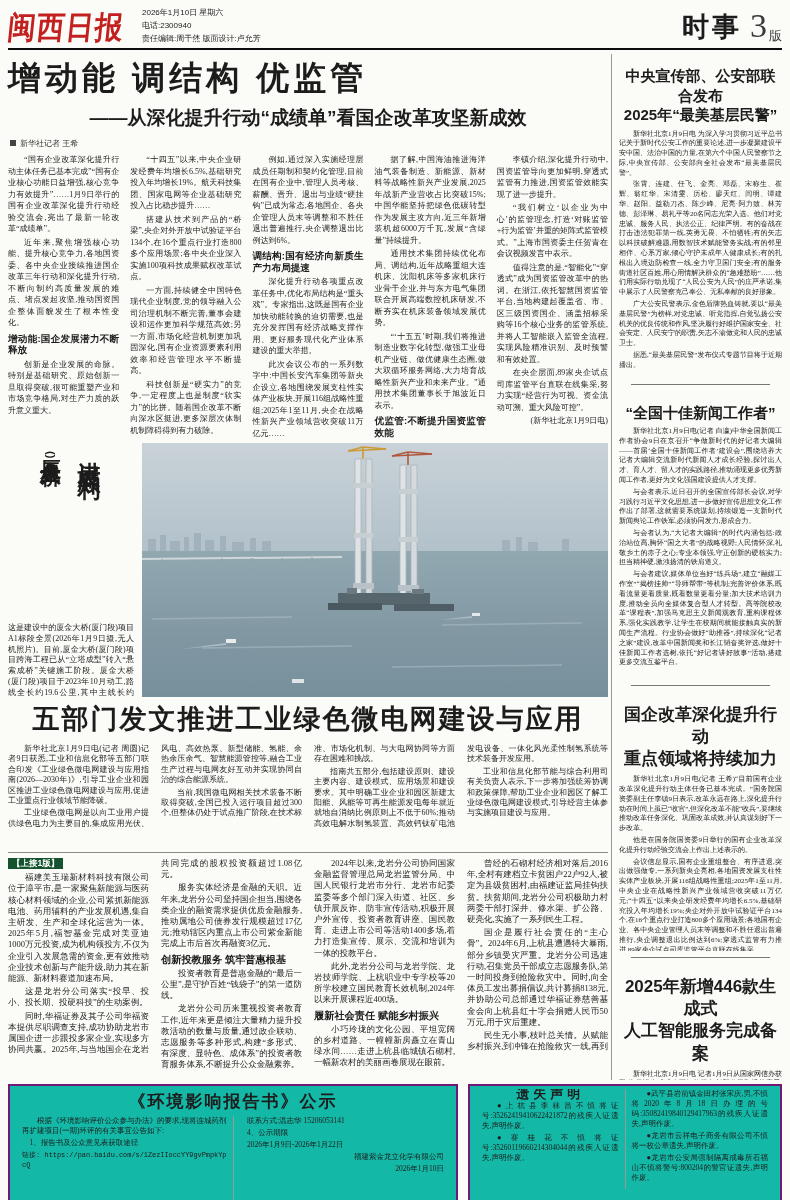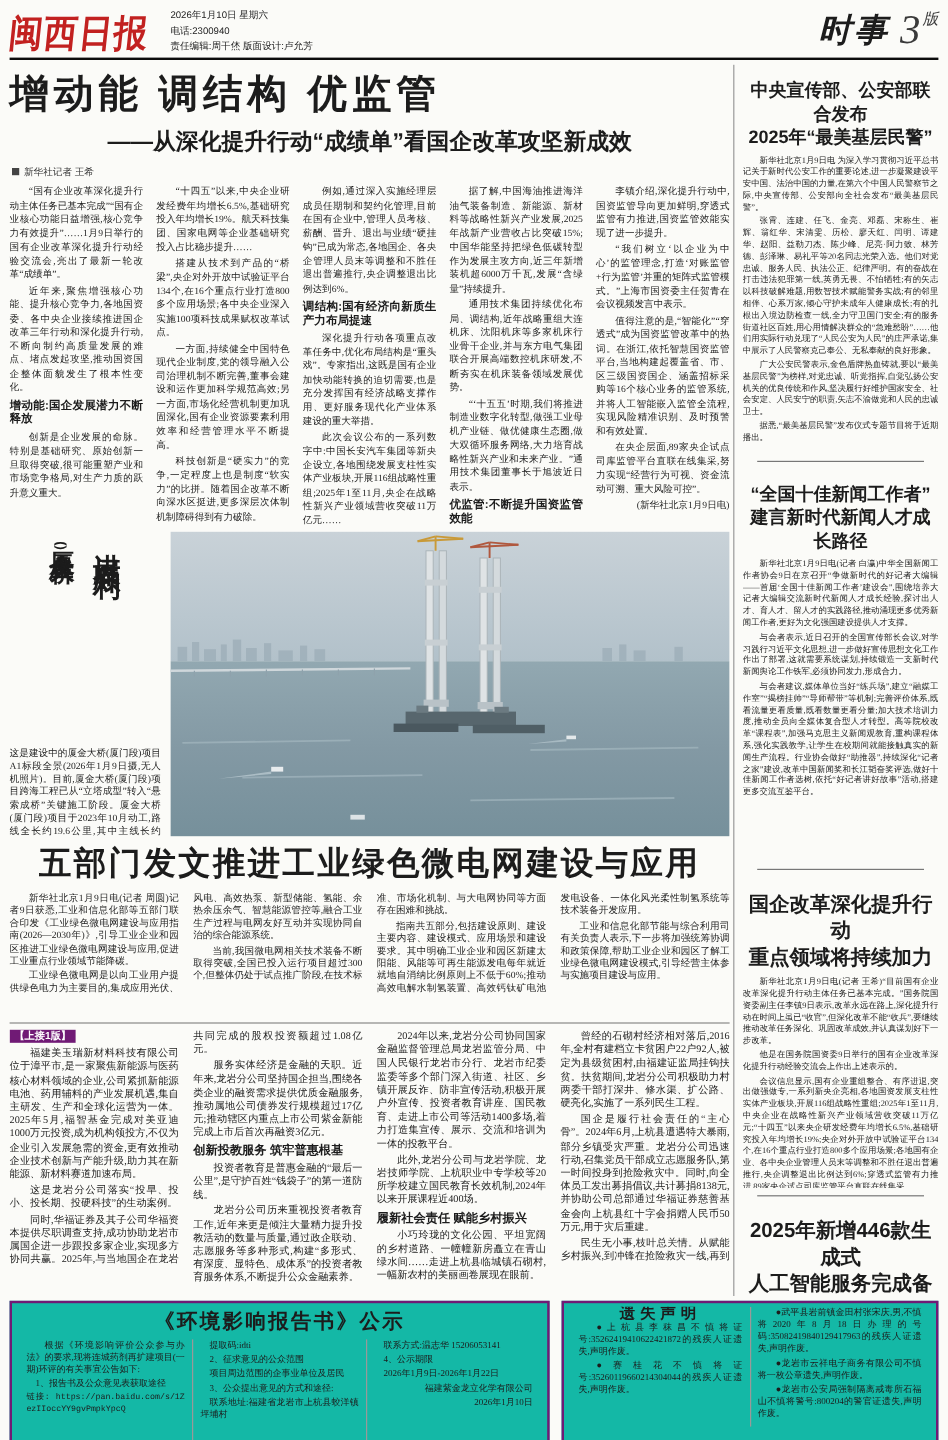--- a/index.html
+++ b/index.html
@@ -3,39 +3,39 @@
 <meta charset="utf-8">
 <style>
   html,body{margin:0;padding:0;background:#d9d9d6;}
   .sheet{position:relative;width:790px;height:1200px;margin:0 auto;background:#fbfbf8;
          font-family:"Liberation Serif",serif;color:#1c1c1c;overflow:hidden;}
   
   .masthead{position:absolute;left:10px;top:7px;width:772px;height:40px;display:flex;align-items:flex-start;}
   .logo{font-weight:bold;font-size:28px;color:#c22120;transform:skewX(-6deg) scaleY(1.12);
         transform-origin:left top;letter-spacing:1px;white-space:nowrap;font-family:"Liberation Serif",serif;}
   .mast-info{margin-left:16px;font-size:8px;line-height:1.6;color:#222;font-family:"Liberation Sans",sans-serif;}
-  .mast-right{margin-left:auto;display:flex;align-items:flex-start;font-family:"Liberation Sans",sans-serif;font-style:italic;}
+  .mast-right{margin-left:auto;display:flex;align-items:flex-end;font-family:"Liberation Sans",sans-serif;}
   .sec-name{font-size:27px;font-weight:bold;letter-spacing:3px;}
   .sec-num{font-size:34px;font-weight:400;color:#3a3a3a;margin-left:8px;font-family:"Liberation Serif",serif;}
   .sec-ban{font-size:13px;color:#3a3a3a;margin-left:2px;}
   .head-rule{position:absolute;left:8px;top:48px;width:774px;border-top:2.5px solid #0c0c0c;}
   
   .flow{text-align:justify;overflow:hidden;}
   .flow p{margin:0 0 2px 0;}
   .ti-p{text-indent:2em;}
   .ti-n{text-indent:1em;}
   .ti-u{text-indent:0;word-break:break-all;font-family:"Liberation Mono",monospace;font-size:0.92em;}
   .ti-r{text-align:right;text-indent:0;}
   .ti-end{text-align:right;text-indent:0;}
   .ti-h{text-indent:0;font-weight:bold;font-family:"Liberation Sans",sans-serif;
         font-size:1.2em;margin:4px 0 3px 0 !important;}
   .ti-jump{text-indent:0;margin-bottom:3px !important;}
   .ti-jump:first-letter{color:inherit;}
   .ti-jump{display:block;}
-  .flow p.ti-jump{background:#701a75;color:#fff;display:inline-block;padding:0 4px;
+  .flow p.ti-jump{background:#14532d;color:#fff;display:inline-block;padding:0 4px;
         font-weight:bold;font-family:"Liberation Sans",sans-serif;}
   
   .lead{position:absolute;left:8px;top:54px;width:600px;}
   .lead-h1{margin:2px 0 4px 0;text-align:left;font-family:"Liberation Sans",sans-serif;
            font-size:33px;font-weight:900;letter-spacing:4px;}
   .lead-h2{margin:0 0 7px 0;text-align:center;font-family:"Liberation Sans",sans-serif;
            font-size:19px;font-weight:600;}
   .lead-byline{font-size:8px;color:#333;margin:0 0 5px 2px;font-family:"Liberation Sans",sans-serif;}
   .lead-byline .sq{display:inline-block;width:6px;height:6px;background:#444;margin-right:4px;}
   .lead-body{column-count:5;column-gap:11px;height:288px;font-size:8px;line-height:11.5px;}
@@ -263,25 +263,25 @@
           <p class="ti-p">张霄、连建、任飞、金亮、邓磊、宋称生、崔辉、翁红华、宋清雯、历松、廖天红、闫明、谭建华、赵阳、益勒刀杰、陈少峰、尼亮·阿力致、林芳德、彭泽琳、易礼平等20名同志光荣入选。他们对党忠诚、服务人民、执法公正、纪律严明。有的奋战在打击违法犯罪第一线,英勇无畏、不怕牺牲;有的矢志以科技破解难题,用数智技术赋能警务实战;有的邻里相伴、心系万家,倾心守护未成年人健康成长;有的扎根出入境边防检查一线,全力守卫国门安全;有的服务街道社区百姓,用心用情解决群众的“急难愁盼”……他们用实际行动兑现了“人民公安为人民”的庄严承诺,集中展示了人民警察克己奉公、无私奉献的良好形象。</p>
           <p class="ti-p">广大公安民警表示,金色盾牌热血铸就,要以“最美基层民警”为榜样,对党忠诚、听党指挥,自觉弘扬公安机关的优良传统和作风,坚决履行好维护国家安全、社会安定、人民安宁的职责,矢志不渝做党和人民的忠诚卫士。</p>
           <p class="ti-p">据悉,“最美基层民警”发布仪式专题节目将于近期播出。</p>
         </div>
     </article>
     <hr class="rail-rule">
 
     <article class="rail-art">
       <h3 class="rail-h sz1">
         <div>“全国十佳新闻工作者”</div>
-          <div>建言新时代新闻人才成长路径</div>
       </h3>
       <div class="flow rail-body" style="height:252px;">
           <p class="ti-p">新华社北京1月9日电(记者 白瀛)中华全国新闻工作者协会9日在京召开“争做新时代的好记者大编辑——首届‘全国十佳新闻工作者’建设会”,围绕培养大记者大编辑交流新时代新闻人才成长经验,探讨出人才、育人才、留人才的实践路径,推动涌现更多优秀新闻工作者,更好为文化强国建设提供人才支撑。</p>
           <p class="ti-p">与会者表示,近日召开的全国宣传部长会议,对学习践行习近平文化思想,进一步做好宣传思想文化工作作出了部署,这就需要系统谋划,持续锻造一支新时代新闻舆论工作铁军,必须协同发力,形成合力。</p>
+          <p class="ti-p">与会者认为,“大记者大编辑”的时代内涵包括:政治站位高,胸怀“国之大者”的战略视野;人民情怀深,礼敬乡土的赤子之心;专业本领强,守正创新的硬核实力;担当精神硬,激浊扬清的铁肩道义。</p>
           <p class="ti-p">与会者建议,媒体单位当好“练兵场”,建立“融媒工作室”“揭榜挂帅”“导师帮带”等机制;完善评价体系,既看流量更看质量,既看数量更看分量;加大技术培训力度,推动全员向全媒体复合型人才转型。高等院校改革“课程表”,加强马克思主义新闻观教育,重构课程体系,强化实践教学,让学生在校期间就能接触真实的新闻生产流程。行业协会做好“助推器”,持续深化“记者之家”建设,改革中国新闻奖和长江韬奋奖评选,做好十佳新闻工作者选树,依托“好记者讲好故事”活动,搭建更多交流互鉴平台。</p>
         </div>
     </article>
     <hr class="rail-rule">
 
     <article class="rail-art">
       <h3 class="rail-h sz2">
         <div>国企改革深化提升行动</div>
           <div>重点领域将持续加力</div>
       </h3>
@@ -304,27 +304,20 @@
     </article>
   </div>
 
   <div class="box box-eia">
     <h4 class="box-title">《环境影响报告书》公示</h4>
     <div class="box-cols">
       <div class="box-col flow">
           <p class="ti-p">根据《环境影响评价公众参与办法》的要求,现将连城药剂再扩建项目(一期)环评的有关事宜公告如下:</p>
           <p class="ti-n">1、报告书及公众意见表获取途径</p>
           <p class="ti-u">链接: https://pan.baidu.com/s/1ZezIIoccYY9gvPmpkYpcQ</p>
-        </div>
-      <div class="box-col flow">
-          <p class="ti-n">提取码:idti</p>
-          <p class="ti-n">2、征求意见的公众范围</p>
-          <p class="ti-n">项目周边范围的企事业单位及居民</p>
-          <p class="ti-n">3、公众提出意见的方式和途径:</p>
-          <p class="ti-n">联系地址:福建省龙岩市上杭县蛟洋镇坪埔村</p>
         </div>
       <div class="box-col flow">
           <p class="ti-n">联系方式:温志华 15206053141</p>
           <p class="ti-n">4、公示期限</p>
           <p class="ti-n">2026年1月9日-2026年1月22日</p>
           <p class="ti-r">福建紫金龙立化学有限公司</p>
           <p class="ti-r">2026年1月10日</p>
         </div>
     </div>
   </div>

